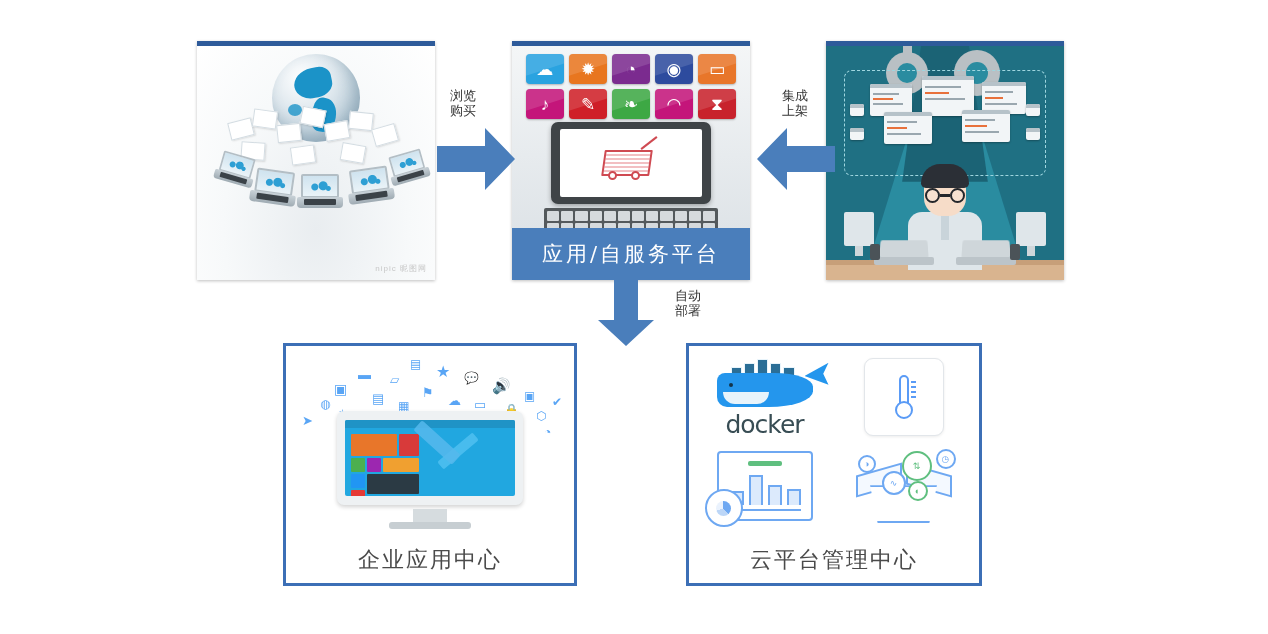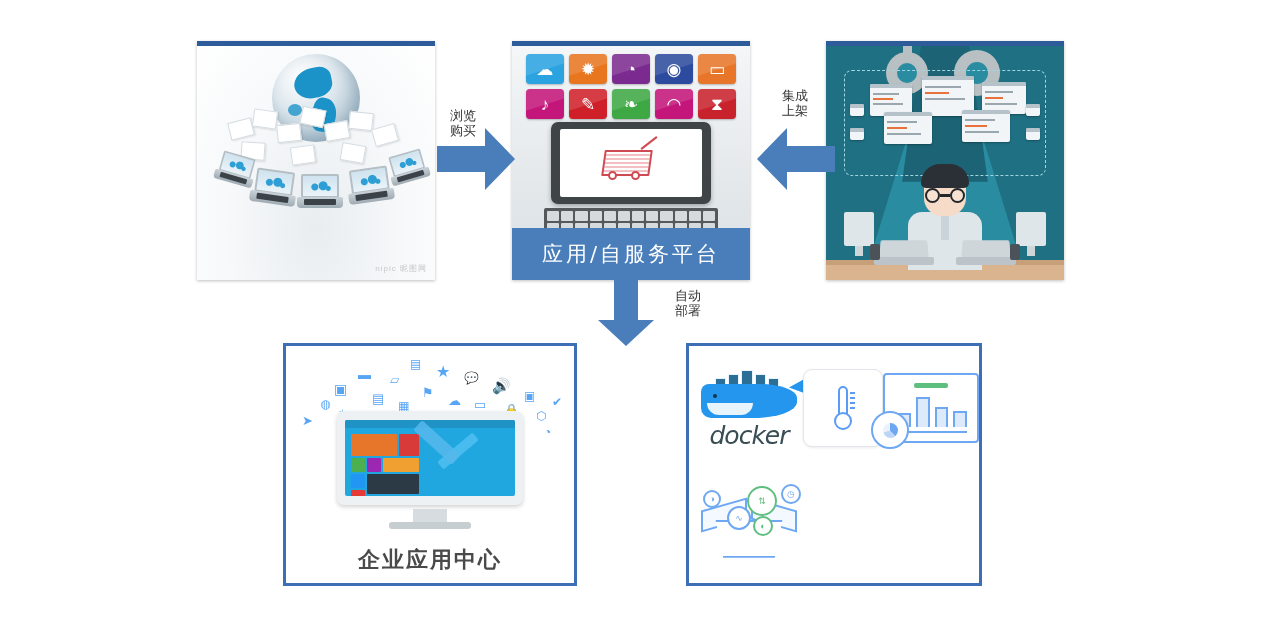--- a/index.html
+++ b/index.html
@@ -36,21 +36,21 @@
   
   .bot-panel{
     background:#fff;
     border:3px solid #3c6fb6;
     display:flex;flex-direction:column;
   }
   .bot-panel .art{flex:1;position:relative;overflow:hidden;}
   .bot-panel .cap{
     flex:0 0 46px;height:46px;
     display:flex;align-items:center;justify-content:center;
-    color:#4a4a4a;font-weight:bold;font-size:22px;letter-spacing:2px;
+    color:#4a4a4a;font-weight:normal;font-size:22px;letter-spacing:2px;
     font-family:"DejaVu Sans","Liberation Sans",sans-serif;
     text-shadow:0 1px 0 #fff;
   }
 
   
   .arrow-label{
     position:absolute;
     font-size:13px;color:#333;line-height:15px;
     font-family:"DejaVu Sans","Liberation Sans",sans-serif;
     white-space:pre;text-align:center;
@@ -157,21 +157,21 @@
       box-shadow:0 2px 4px rgba(0,0,0,.18);}
   .pcmon .scr{position:absolute;left:8px;top:9px;right:8px;bottom:9px;background:#21a7e0;border-radius:2px;overflow:hidden;}
   .pcmon .bar{position:absolute;left:0;right:0;top:0;height:8px;background:#1f93c6;}
   .pcmon .stand{position:absolute;left:50%;transform:translateX(-50%);bottom:6px;width:34px;height:14px;background:#d6dcdf;}
   .pcmon .foot{position:absolute;left:50%;transform:translateX(-50%);bottom:0;width:82px;height:7px;background:#c7ced2;border-radius:3px;}
   .wt{position:absolute;border-radius:1px;}
   .pen{position:absolute;right:34px;top:26px;width:46px;height:10px;background:#4fc0f0;border-radius:2px;transform:rotate(-40deg);opacity:.85;}
   .ruler{position:absolute;right:52px;top:16px;width:52px;height:13px;background:#56b9ec;border-radius:2px;transform:rotate(42deg);opacity:.85;}
 
   
-  .p5grid{position:absolute;inset:6px;display:grid;grid-template-columns:1fr 1fr 1fr;grid-template-rows:1fr 1fr;font-style:italic;}
+  .p5grid{position:absolute;inset:6px;display:grid;grid-template-columns:1fr 1fr;grid-template-rows:1fr 1fr;}
   .p5cell{position:relative;display:flex;align-items:center;justify-content:center;}
   .dockerwrap{width:108px;height:76px;position:relative;}
   .whale{position:absolute;left:6px;top:14px;width:96px;height:34px;background:#2496ed;border-radius:8px 40% 46% 10px;}
   .whale::after{content:"";position:absolute;right:-16px;top:-10px;width:24px;height:22px;background:#2496ed;
       clip-path:polygon(0 60%,100% 0,78% 50%,100% 100%);}
   .whale .belly{position:absolute;left:6px;bottom:3px;width:46px;height:12px;background:#e8f4fb;border-radius:0 0 12px 12px;}
   .whale .eye{position:absolute;left:12px;top:10px;width:4px;height:4px;background:#13344a;border-radius:50%;}
   .containers{position:absolute;left:20px;top:0;width:64px;height:18px;display:flex;align-items:flex-end;gap:2px;}
   .containers i{flex:1;background:#2b6e96;border:1px solid #e8f4fb;box-sizing:border-box;}
   .dockerword{position:absolute;left:0;right:0;bottom:-4px;text-align:center;font-size:25px;color:#384d54;
@@ -392,21 +392,21 @@
         </div>
       <div class="laptop2" style="right:48px;">
         <div class="lid"></div>
           <div class="kb"></div>
         </div>
       <div class="cup" style="left:44px;"></div>
       <div class="cup" style="right:44px;"></div>
     </div>
   </div>
 
-  <div class="arrow-label" style="left:441px;top:88px;width:44px;margin-top:20px;">浏览
+  <div class="arrow-label" style="left:441px;top:88px;width:44px;">浏览
 购买</div>
   <svg class="arrow" style="left:437px;top:128px;" width="78" height="62" viewBox="0 0 78 62">
     <path d="M0 18 H48 V0 L78 31 L48 62 V44 H0 Z" fill="#4a7ebb"></path>
   </svg>
 
   <div class="arrow-label" style="left:773px;top:88px;width:44px;">集成
 上架</div>
   <svg class="arrow" style="left:757px;top:128px;" width="78" height="62" viewBox="0 0 78 62">
     <path d="M78 18 H30 V0 L0 31 L30 62 V44 H78 Z" fill="#4a7ebb"></path>
   </svg>
@@ -523,15 +523,16 @@
               <div class="body"></div>
             <div class="bdg" style="left:2px;top:6px;width:14px;height:14px;">◑</div>
             <div class="bdg" style="left:26px;top:22px;width:20px;height:20px;">∿</div>
             <div class="bdg g" style="left:46px;top:2px;width:26px;height:26px;">⇅</div>
             <div class="bdg g" style="left:52px;top:32px;width:16px;height:16px;">◐</div>
             <div class="bdg" style="left:80px;top:0px;width:16px;height:16px;">◷</div>
           </div>
         </div>
       </div>
     </div>
+    <div class="cap">云平台管理中心</div>
   </div>
 
 </div>
 
 </body></html>

